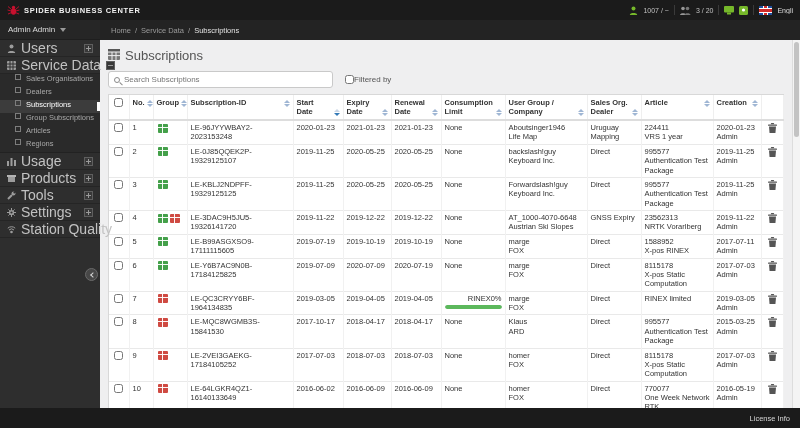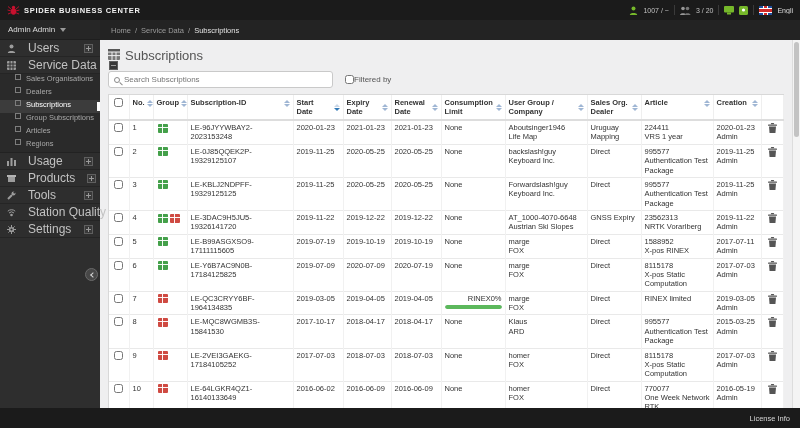--- a/index.html
+++ b/index.html
@@ -25,21 +25,21 @@
               display:flex;align-items:center;gap:4px;padding:0 11px;font-size:7.5px;color:#9a9a9a}
   .breadcrumb .bc{cursor:pointer}
   .breadcrumb .cur{color:#e2e2e2}
 
   
   .sidebar{position:absolute;top:20px;left:0;width:100px;bottom:20px;background:#2e2e2e;z-index:20;color:#c2c2c2}
   .sb-user{height:20px;background:#262626;border-bottom:1px solid #1e1e1e;display:flex;align-items:center;
            padding:0 8px;font-size:8px;color:#ddd;cursor:pointer}
   .caret-down{width:0;height:0;border-left:3px solid transparent;border-right:3px solid transparent;
               border-top:4px solid #999;margin-left:5px}
-  .sb-item{position:relative;display:flex;align-items:center;gap:12px;height:17px;padding:0 7px;font-size:12px;
+  .sb-item{position:relative;display:flex;align-items:center;gap:5px;height:17px;padding:0 7px;font-size:14px;
            border-bottom:1px solid rgba(0,0,0,.18);cursor:pointer;white-space:nowrap}
   .sb-item .sbi{display:inline-flex;width:9px;justify-content:center;flex:0 0 auto}
   .expander{margin-left:auto;width:9px;height:9px;flex:0 0 auto;border:1px solid #5f5f5f;background-color:#383838;
             background-image:linear-gradient(#9a9a9a,#9a9a9a),linear-gradient(#9a9a9a,#9a9a9a);
             background-size:5px 1px,1px 5px;background-position:1px 3px,3px 1px;background-repeat:no-repeat}
   .expander.minus{background-image:linear-gradient(#9a9a9a,#9a9a9a);background-size:5px 1px;background-position:1px 3px}
   .sb-subs{background:#2a2a2a;border-bottom:1px solid rgba(0,0,0,.18)}
   .sb-sub{position:relative;display:flex;align-items:flex-start;gap:5px;height:13px;padding:0 6px 0 15px;
           font-size:7.5px;color:#a8a8a8;cursor:pointer;white-space:nowrap}
   .subicon{width:6px;height:6px;border:1px solid #7d7d7d;display:inline-block;flex:0 0 auto}
@@ -64,21 +64,21 @@
   input[type="checkbox"]{width:9px;height:9px;margin:0;accent-color:#888}
 
   
   .tablewrap{background:#fff;border:1px solid #d8d8d8}
   table{width:100%;border-collapse:collapse;table-layout:fixed;font-size:7.5px;color:#333}
   col.co-cb{width:20px}col.co-no{width:24px}col.co-status{width:34px}col.co-id{width:106px}
   col.co-start{width:50px}col.co-exp{width:48px}col.co-ren{width:50px}col.co-cons{width:64px}
   col.co-user{width:82px}col.co-dealer{width:54px}col.co-article{width:72px}col.co-creat{width:48px}col.co-del{width:22px}
   thead th{font-size:7.5px;font-weight:bold;text-align:left;padding:3px;border-bottom:2px solid #ddd;
            border-right:1px solid #efefef;vertical-align:top;cursor:pointer}
-  .thx{display:flex;align-items:center;gap:2px}
+  .thx{display:flex;align-items:flex-end;gap:2px}
   .thl{flex:1;white-space:normal;line-height:1.2}
   .sort{display:inline-flex;flex-direction:column;margin-top:1px;flex:0 0 auto}
   .sort b{width:0;height:0;border-left:3px solid transparent;border-right:3px solid transparent;display:block}
   .sort .up{border-bottom:3px solid #9fb6d4;margin-bottom:1px}
   .sort .down{border-top:3px solid #9fb6d4}
   .sort.on .down{border-top-color:var(--accent,#337ab7)}
   .sort.on .up{border-bottom-color:#c9d6e6}
   td{padding:2px 3px;border-top:1px solid #e9e9e9;border-right:1px solid #f1f1f1;vertical-align:top;
      line-height:1.25;word-wrap:break-word;overflow:hidden}
   td.tc,th.tc{text-align:center}
@@ -242,36 +242,36 @@
               <circle cx="6.5" cy="2.5" r="2" fill="#9c9c9c"></circle>
               <circle cx="7.4" cy="1.6" r="1" fill="#2e2e2e"></circle>
             </svg>
           </span>
         <span>Tools</span>
         <span class="expander"></span>
       </div>
       <div class="sb-item">
         <span class="sbi">
             <svg width="9" height="9" viewBox="0 0 9 9">
-              <circle cx="4.5" cy="7" r="1.3" fill="#9c9c9c"></circle>
-              <path d="M2 5a3.6 3.6 0 015 0M.8 3.2a5.4 5.4 0 017.4 0" stroke="#9c9c9c" fill="none"></path>
-            </svg>
-          </span>
-        <span>Station Quality</span>
-      </div>
-      <div class="sb-item">
-        <span class="sbi">
-            <svg width="9" height="9" viewBox="0 0 9 9">
               <path d="M4.5 0v2M4.5 7v2M0 4.5h2M7 4.5h2M1.4 1.4l1.4 1.4M6.2 6.2l1.4 1.4M7.6 1.4L6.2 2.8M2.8 6.2L1.4 7.6" stroke="#9c9c9c"></path>
               <circle cx="4.5" cy="4.5" r="2.6" fill="#9c9c9c"></circle>
               <circle cx="4.5" cy="4.5" r="1.1" fill="#2e2e2e"></circle>
             </svg>
           </span>
         <span>Settings</span>
         <span class="expander"></span>
+      </div>
+      <div class="sb-item">
+        <span class="sbi">
+            <svg width="9" height="9" viewBox="0 0 9 9">
+              <circle cx="4.5" cy="7" r="1.3" fill="#9c9c9c"></circle>
+              <path d="M2 5a3.6 3.6 0 015 0M.8 3.2a5.4 5.4 0 017.4 0" stroke="#9c9c9c" fill="none"></path>
+            </svg>
+          </span>
+        <span>Station Quality</span>
       </div>
     </nav>
     <div class="collapse-btn">
       <span class="chev-left"></span>
     </div>
   </aside>
 
   <main class="main">
     <h1 class="page-title">
       <span><svg width="12" height="11" viewBox="0 0 12 11">

